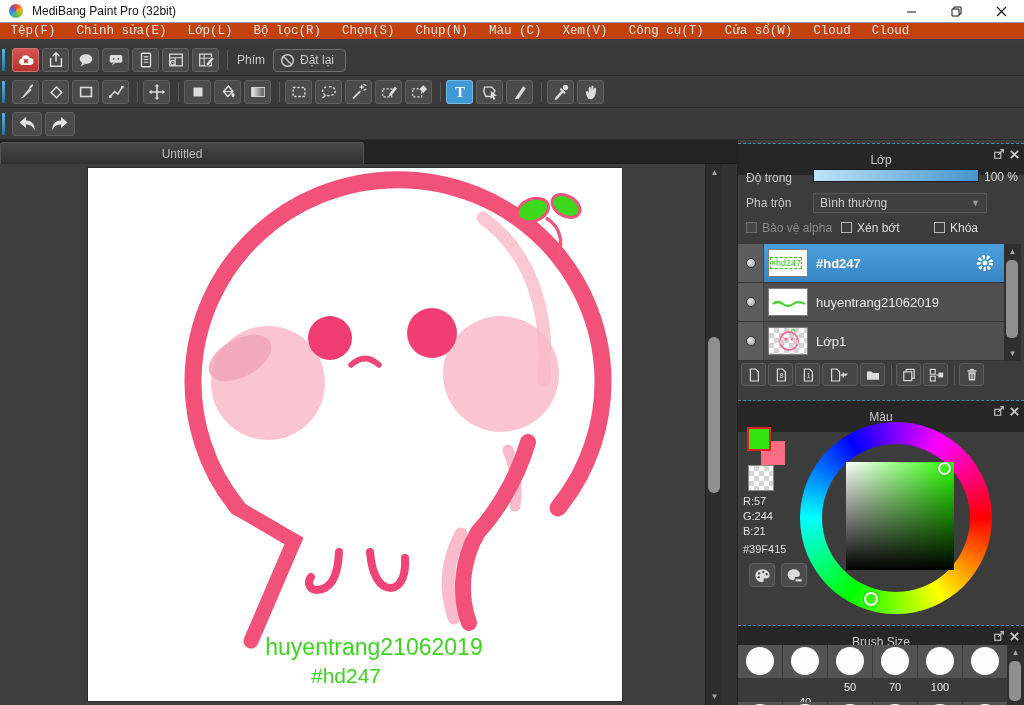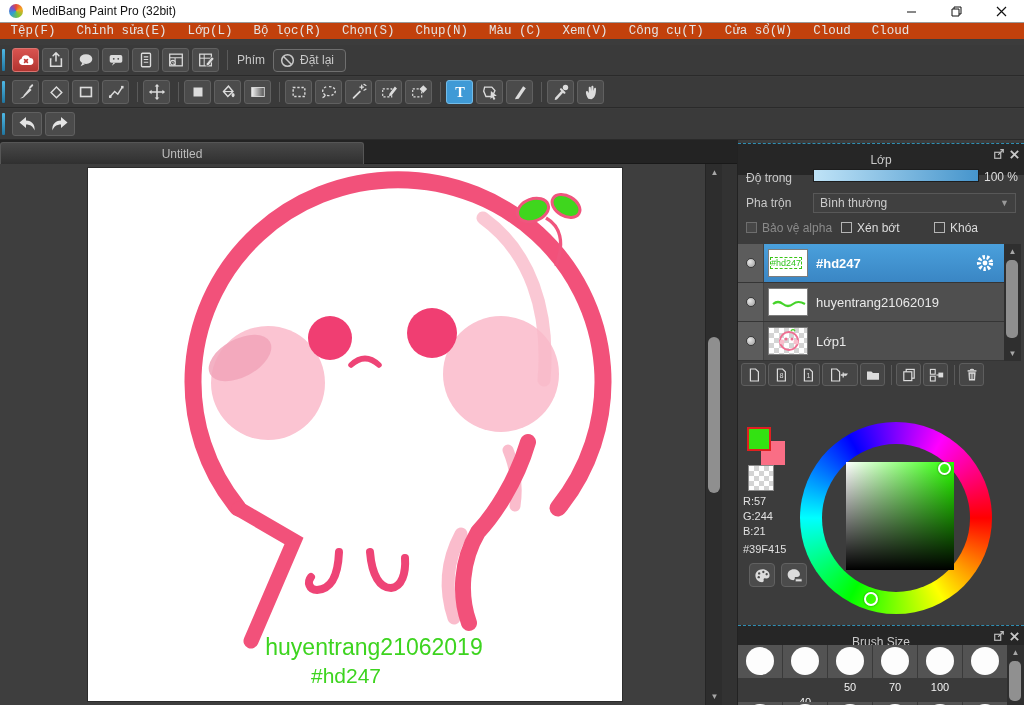--- a/index.html
+++ b/index.html
@@ -51,21 +51,21 @@
   .vthumb { position:absolute; left:2px; top:173px; width:12px; height:156px; background:#8f8f8f; border-radius:6px; }
   .canvas-gutter { position:absolute; top:164px; left:722px; width:15px; height:541px; background:#323232; }
   
   .right { position:absolute; top:140px; left:737px; width:287px; height:565px; background:#3c3c3c; border-left:1px solid #222; }
   .panel-h { position:absolute; left:0; right:0; height:32px; background:#262626; border-top:1px dashed #2f8fb4;
     display:flex; align-items:center; justify-content:center; color:#c8c8c8; font-size:12px; }
   .panel-h .ph-icons { position:absolute; right:4px; top:0; height:20px; display:flex; align-items:center; gap:4px; }
   .label { position:absolute; color:#c9c9c9; font-size:12px; }
   .op-slider { position:absolute; left:75px; top:29px; width:166px; height:13px; border:1px solid #1d1d1d;
     background:linear-gradient(to right,#bfe3f7,#4695cc); }
-  .dropdown { position:absolute; left:75px; top:53px; width:203px; height:20px; background:#404040;
+  .dropdown { position:absolute; left:75px; top:53px; width:174px; height:20px; background:#404040;
     border:1px solid #585858; color:#cccccc; font-size:12px; display:flex; align-items:center; padding:0 6px;justify-content:center; }
   .dropdown .caret { margin-left:auto; color:#9a9a9a; font-size:9px; }
   .cb { position:absolute; width:11px; height:11px; border:1px solid #b5b5b5; background:transparent; }
   .cb.dim { border-color:#6e6e6e; background:#474747; }
   .cb-label { position:absolute; color:#dddddd; font-size:12px; }
   .cb-label.dim { color:#8a8a8a; }
   
   .layer-list { position:absolute; left:0; top:104px; width:266px; height:117px; background:#353535; }
   .lrow { position:absolute; left:0; width:266px; height:38px; background:#4f4f4f; display:flex; align-items:center; }
   .lrow.sel { background:linear-gradient(#4aa0dc,#3a86c4); }
@@ -526,20 +526,32 @@
     <div class="ltbtn">
       <svg width="16" height="16" viewBox="0 0 20 20">
           <path d="M5.5 6.5 H14.5 L13.8 17 H6.2 Z" fill="#dcdcdc"></path>
           <rect x="4.5" y="4" width="11" height="1.8" fill="#dcdcdc"></rect>
           <path d="M8 4 C8 2.5 12 2.5 12 4" fill="none" stroke="#dcdcdc" stroke-width="1.4"></path>
           <path d="M8 8.5 V15 M10 8.5 V15 M12 8.5 V15" stroke="#464646" stroke-width="1"></path>
         </svg>
     </div>
   </div>
 
+  <div class="panel-h" style="top:260px;">
+    <span>Màu</span>
+    <span class="ph-icons">
+      <svg width="12" height="12" viewBox="0 0 14 14">
+          <rect x="2" y="5" width="7" height="7" fill="none" stroke="#bbb" stroke-width="1.4"></rect>
+          <path d="M6 8 L12 2 M8.5 2 H12 V5.5" stroke="#bbb" stroke-width="1.4" fill="none"></path>
+        </svg>
+      <svg width="11" height="11" viewBox="0 0 12 12">
+          <path d="M2 2 L10 10 M10 2 L2 10" stroke="#c8c8c8" stroke-width="2"></path>
+        </svg>
+    </span>
+  </div>
   <div class="bg-swatch"></div>
   <div class="fg-swatch"></div>
   <div class="tr-swatch checker"></div>
   <div class="rgb" style="top:355px;">R:57</div>
   <div class="rgb" style="top:370px;">G:244</div>
   <div class="rgb" style="top:385px;">B:21</div>
   <div class="rgb" style="top:403px;">#39F415</div>
   <div class="pal-btn" style="left:11px; top:423px;">
     <svg width="17" height="15" viewBox="0 0 20 18">
       <path d="M10 1.5 C14.5 1.5 18.5 4.5 18.5 8.8 C18.5 12 16 13 13.8 12.5 C12.2 12.2 11 12.8 11.4 14.4 C11.8 16 10.8 17 9.5 17 C5 17 1.5 13.5 1.5 9 C1.5 4.8 5.3 1.5 10 1.5 Z" fill="#dcdcdc"></path>

